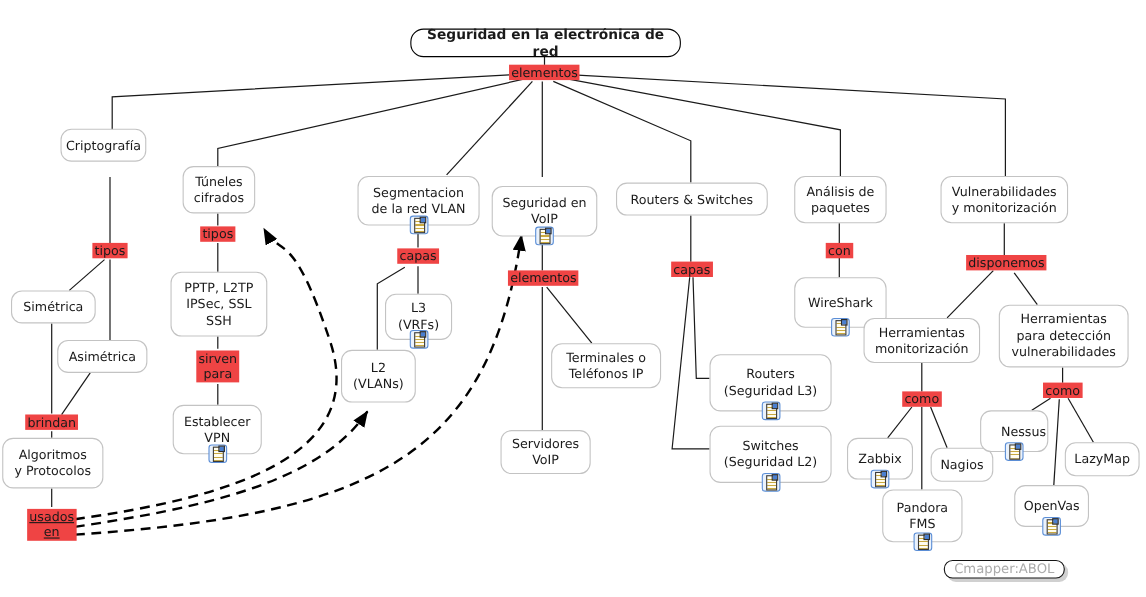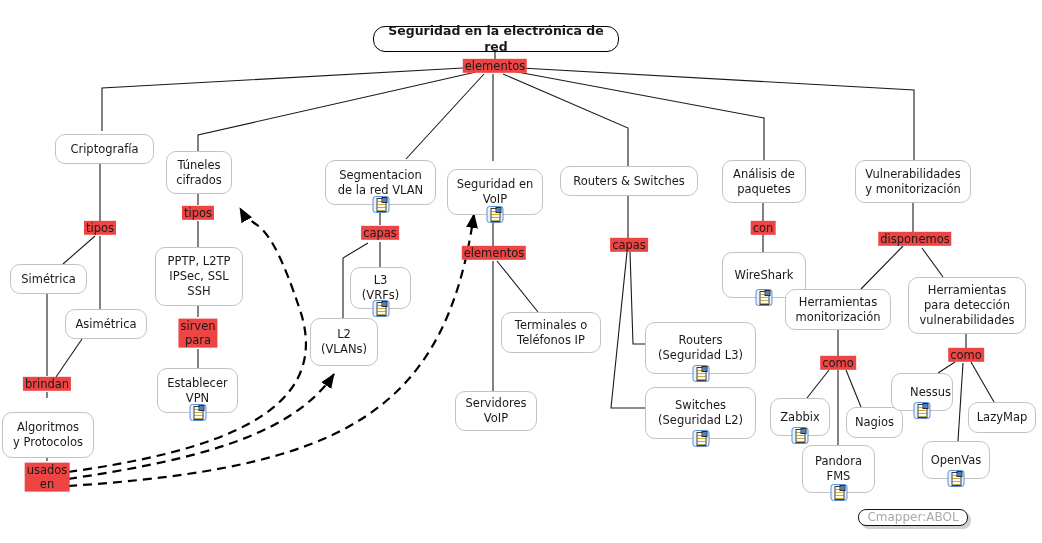--- a/index.html
+++ b/index.html
@@ -87,46 +87,46 @@
     </g>
   </svg>
 
   <div class="node title-node" style="left:373px;top:3px;width:246px;height:26px;">
     <span class="node-label">Seguridad en la electrónica de red</span>
   </div>
 
   <div class="phrase" style="left:495px;top:66px;">elementos</div>
   <div class="phrase" style="left:100px;top:228px;">tipos</div>
   <div class="phrase" style="left:47px;top:384px;">brindan</div>
-  <div class="phrase" style="left:47px;top:477px;">usados
+  <div class="phrase" style="left:47px;top:477px;text-decoration:underline;">usados
 en</div>
   <div class="phrase" style="left:198px;top:213px;">tipos</div>
   <div class="phrase" style="left:198px;top:333px;">sirven
 para</div>
   <div class="phrase" style="left:380px;top:233px;">capas</div>
   <div class="phrase" style="left:494px;top:253px;">elementos</div>
   <div class="phrase" style="left:629px;top:245px;">capas</div>
   <div class="phrase" style="left:763px;top:228px;">con</div>
   <div class="phrase" style="left:915px;top:239px;">disponemos</div>
   <div class="phrase" style="left:838px;top:363px;">como</div>
   <div class="phrase" style="left:966px;top:355px;">como</div>
 
-  <div class="node" style="left:55px;top:134px;width:99px;height:30px;">
+  <div class="node" style="left:55px;top:117px;width:78px;height:30px;">
     <span class="node-label">Criptografía</span>
     </div>
 
   <div class="node" style="left:10px;top:264px;width:77px;height:30px;">
     <span class="node-label">Simétrica</span>
     </div>
 
-  <div class="node" style="left:65px;top:309px;width:82px;height:30px;">
+  <div class="node" style="left:52px;top:309px;width:82px;height:30px;">
     <span class="node-label">Asimétrica</span>
     </div>
 
-  <div class="node" style="left:2px;top:398px;width:92px;height:46px;margin-top:14px;">
+  <div class="node" style="left:2px;top:398px;width:92px;height:46px;">
     <span class="node-label">Algoritmos
 y Protocolos</span>
     </div>
 
   <div class="node" style="left:166px;top:151px;width:66px;height:43px;">
     <span class="node-label">Túneles
 cifrados</span>
     </div>
 
   <div class="node" style="left:155px;top:247px;width:88px;height:59px;">

